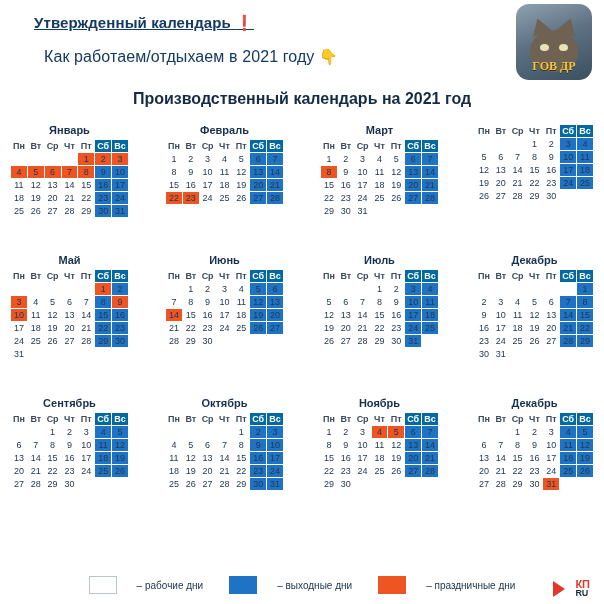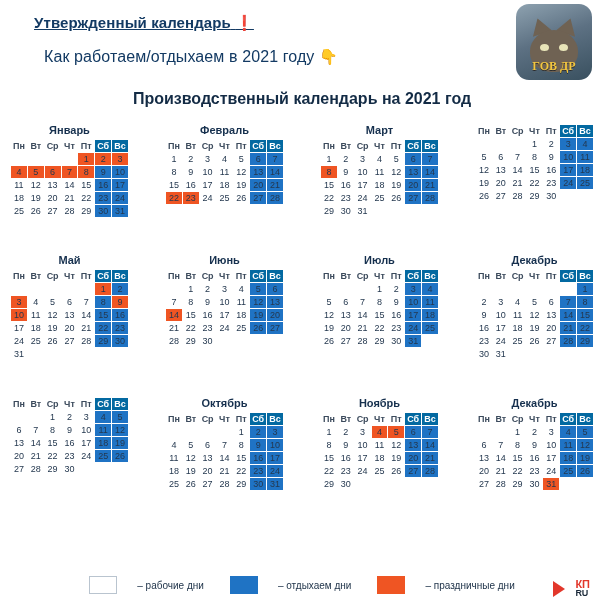--- a/index.html
+++ b/index.html
@@ -642,20 +642,21 @@
             <td class="empty"></td>
             <td class="empty"></td>
             <td class="empty"></td>
             <td class="empty"></td>
             <td class="empty"></td>
           </tr>
         </tbody>
       </table>
     </div>
     <div class="month">
+      <div class="month-name">Сентябрь</div>
       <table class="m">
         <thead>
           <tr>
             <th>Пн</th>
             <th>Вт</th>
             <th>Ср</th>
             <th>Чт</th>
             <th>Пт</th>
             <th class="we">Сб</th>
             <th class="we">Вс</th>
@@ -901,21 +902,21 @@
     </div>
   </div>
 
 <div class="legend">
   <div class="leg">
     <span class="sw"></span>
     <span>– рабочие дни</span>
   </div>
   <div class="leg">
     <span class="sw blue"></span>
-    <span>– отдыхаем дни</span>
+    <span>– выходные дни</span>
   </div>
   <div class="leg">
     <span class="sw orange"></span>
     <span>– праздничные дни</span>
   </div>
 </div>
 
 <div class="kp">
   <span class="star"></span>
   <span class="kptxt">

